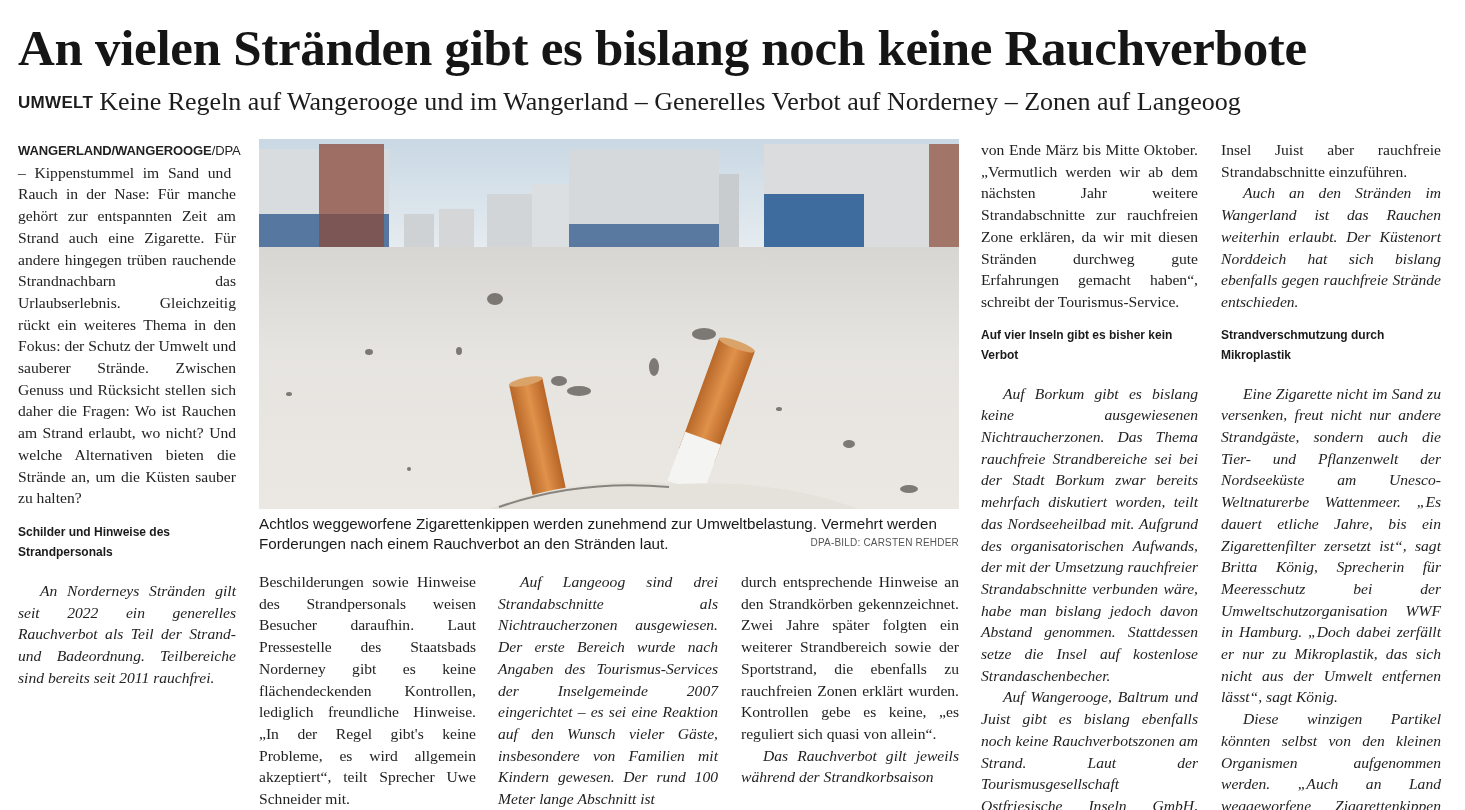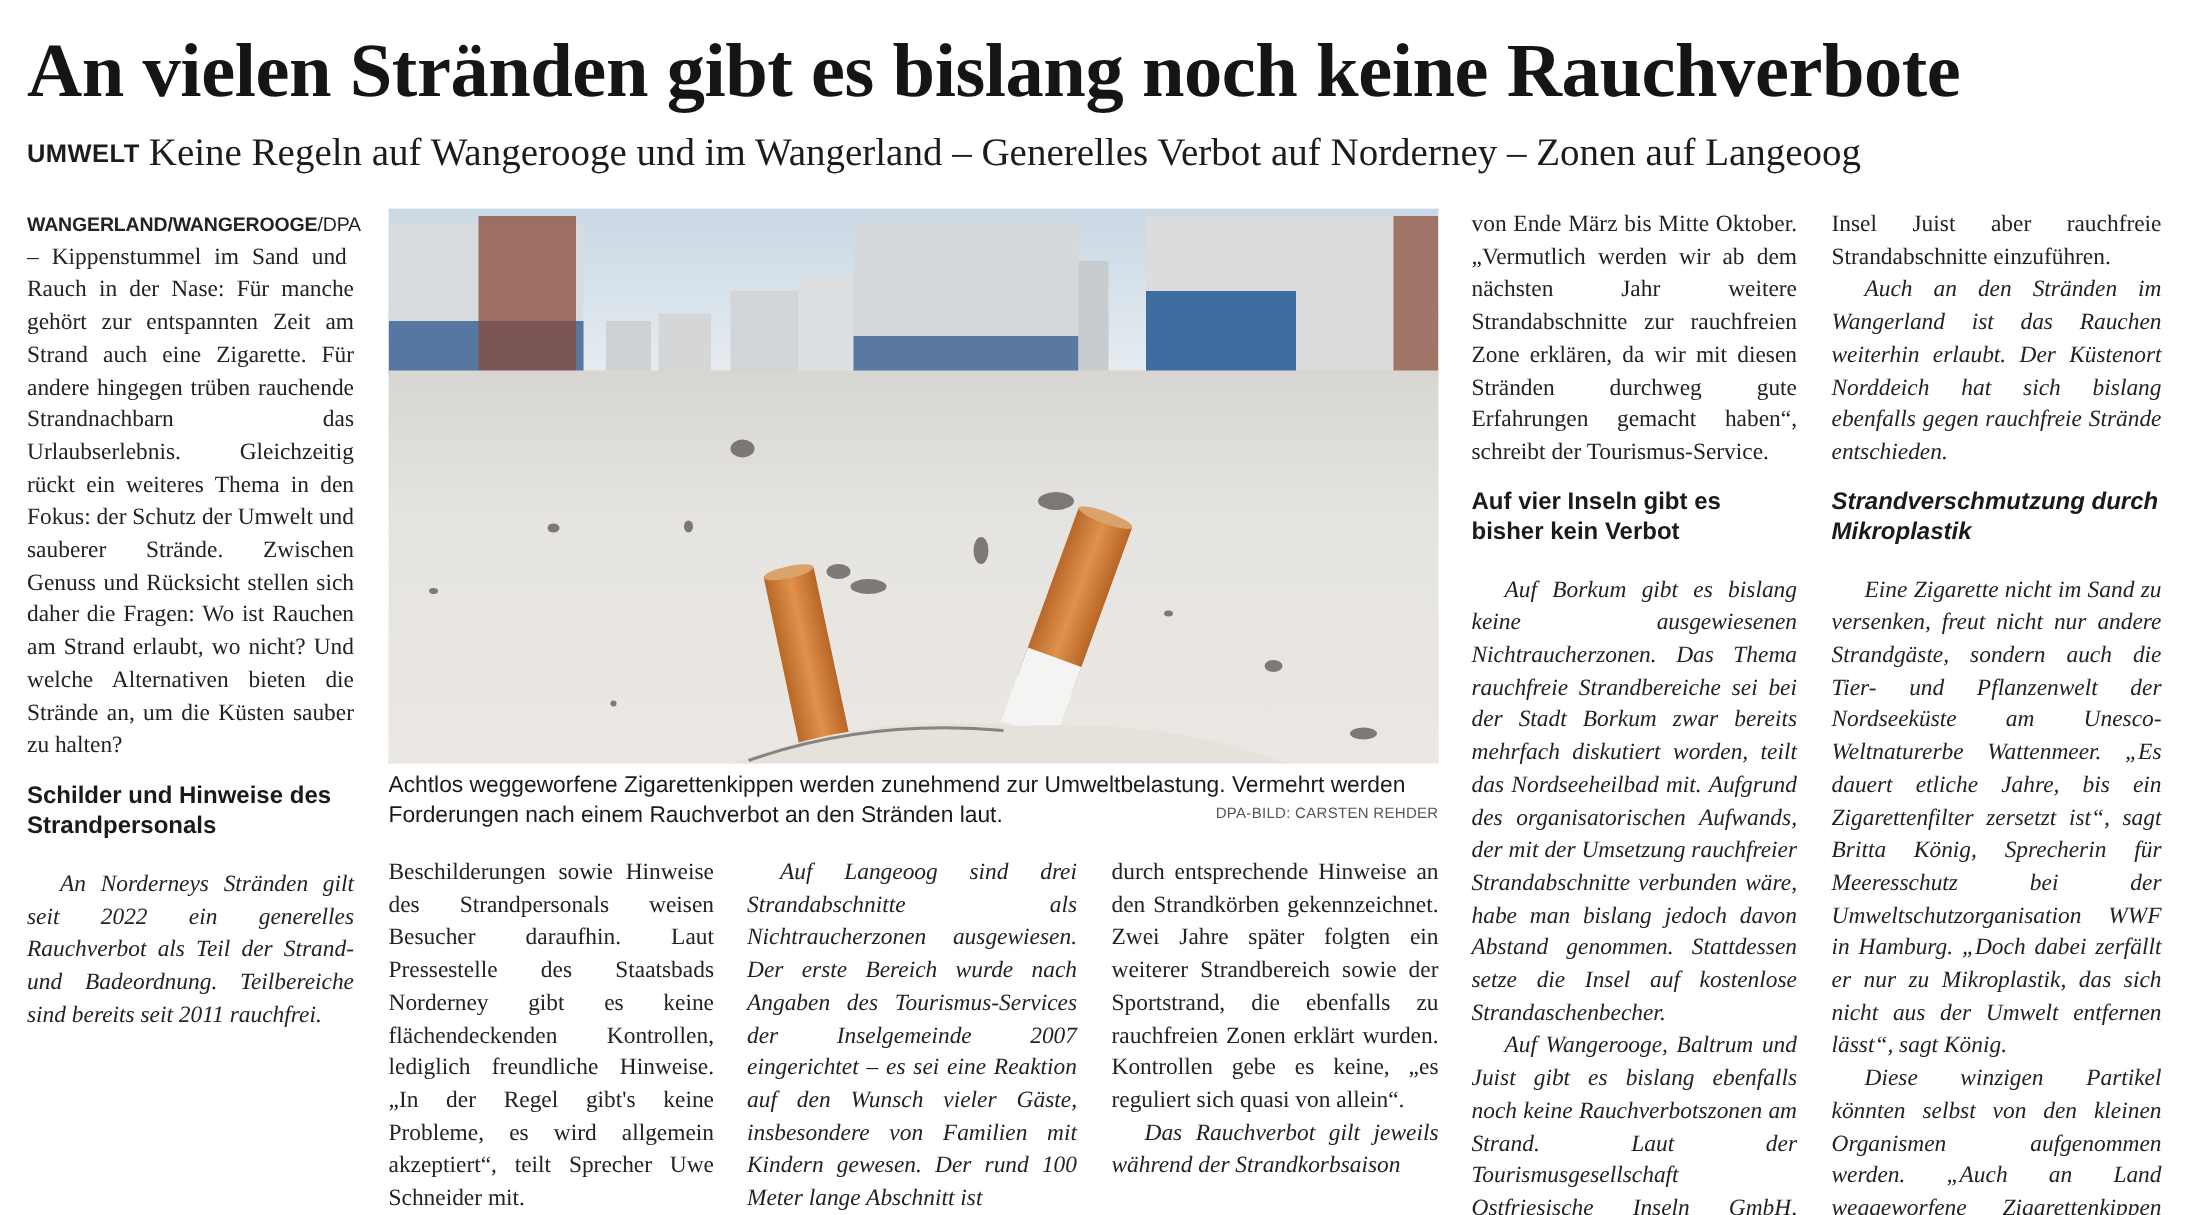--- a/index.html
+++ b/index.html
@@ -24,21 +24,21 @@
   .col {
     position: absolute; font-family: "Liberation Serif", serif;
     font-size: 15.6px; line-height: 21.7px; text-align: justify; hyphens: manual; color: #222;
   }
   .col p { text-indent: 0; }
   .col p.ind { text-indent: 22px; font-style: italic; }
   .dateline { font-family: "Liberation Sans", sans-serif; font-size: 13px; letter-spacing: -0.1px; }
   .dateline b { font-weight: bold; }
 
   .sub-heading {
-    font-family: "Liberation Sans", sans-serif; font-weight: bold; font-size: 16px;
+    font-family: "Liberation Sans", sans-serif; font-weight: bold; font-size: 12px;
     line-height: 20px; color: #1a1a1a; text-align: left;
   }
 
   .photo {
     position: absolute; left: 259px; top: 139px; width: 700px; height: 370px; overflow: hidden;
     background: linear-gradient(180deg, #dfe8ee 0%, #e8ecef 10%, #cfd3d6 20%, #dcdcda 26%, #e4e2df 40%, #ebe9e5 70%, #e3e0da 100%);
   }
   .caption {
     position: absolute; left: 259px; top: 514px; width: 700px;
     font-family: "Liberation Sans", sans-serif; font-size: 15.2px; line-height: 20px; color: #1a1a1a;
@@ -150,16 +150,16 @@
 <div class="col" style="left:981px; top:139px; width:217px;">
   <p>von Ende März bis Mitte Oktober. „Vermutlich werden wir ab dem nächsten Jahr weitere Strandabschnitte zur rauchfreien Zone erklären, da wir mit diesen Stränden durchweg gute Erfahrungen gemacht haben“, schreibt der Tourismus-Service.</p>
   <h3 class="sub-heading" style="margin-top:12px; margin-bottom:18px;">Auf vier Inseln gibt es bisher kein Verbot</h3>
   <p class="ind">Auf Borkum gibt es bislang keine ausgewiesenen Nichtraucherzonen. Das Thema rauchfreie Strandbereiche sei bei der Stadt Borkum zwar bereits mehrfach diskutiert worden, teilt das Nordseeheilbad mit. Aufgrund des organisatorischen Aufwands, der mit der Umsetzung rauchfreier Strandabschnitte verbunden wäre, habe man bislang jedoch davon Abstand genommen. Stattdessen setze die Insel auf kostenlose Strandaschenbecher.</p>
   <p class="ind">Auf Wangerooge, Baltrum und Juist gibt es bislang ebenfalls noch keine Rauchverbotszonen am Strand. Laut der Tourismusgesellschaft Ostfriesische Inseln GmbH, erwägt die</p>
 </div>
 
 <div class="col" style="left:1221px; top:139px; width:220px;">
   <p>Insel Juist aber rauchfreie Strandabschnitte einzuführen.</p>
   <p class="ind">Auch an den Stränden im Wangerland ist das Rauchen weiterhin erlaubt. Der Küstenort Norddeich hat sich bislang ebenfalls gegen rauchfreie Strände entschieden.</p>
-  <h3 class="sub-heading" style="margin-top:12px; margin-bottom:18px;font-style:italic;">Strandverschmutzung durch Mikroplastik</h3>
+  <h3 class="sub-heading" style="margin-top:12px; margin-bottom:18px;">Strandverschmutzung durch Mikroplastik</h3>
   <p class="ind">Eine Zigarette nicht im Sand zu versenken, freut nicht nur andere Strandgäste, sondern auch die Tier- und Pflanzenwelt der Nordseeküste am Unesco-Weltnaturerbe Wattenmeer. „Es dauert etliche Jahre, bis ein Zigarettenfilter zersetzt ist“, sagt Britta König, Sprecherin für Meeresschutz bei der Umweltschutzorganisation WWF in Hamburg. „Doch dabei zerfällt er nur zu Mikroplastik, das sich nicht aus der Umwelt entfernen lässt“, sagt König.</p>
   <p class="ind">Diese winzigen Partikel könnten selbst von den kleinen Organismen aufgenommen werden. „Auch an Land weggeworfene Zigarettenkippen können in Flüssen und im Meer landen“, so König.</p>
 </div>
 
 </body></html>

